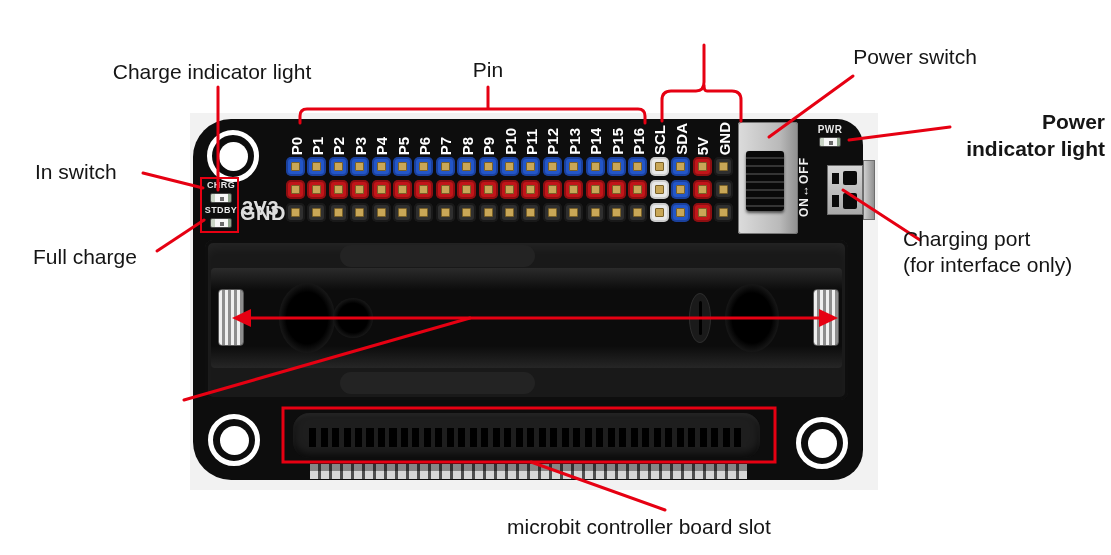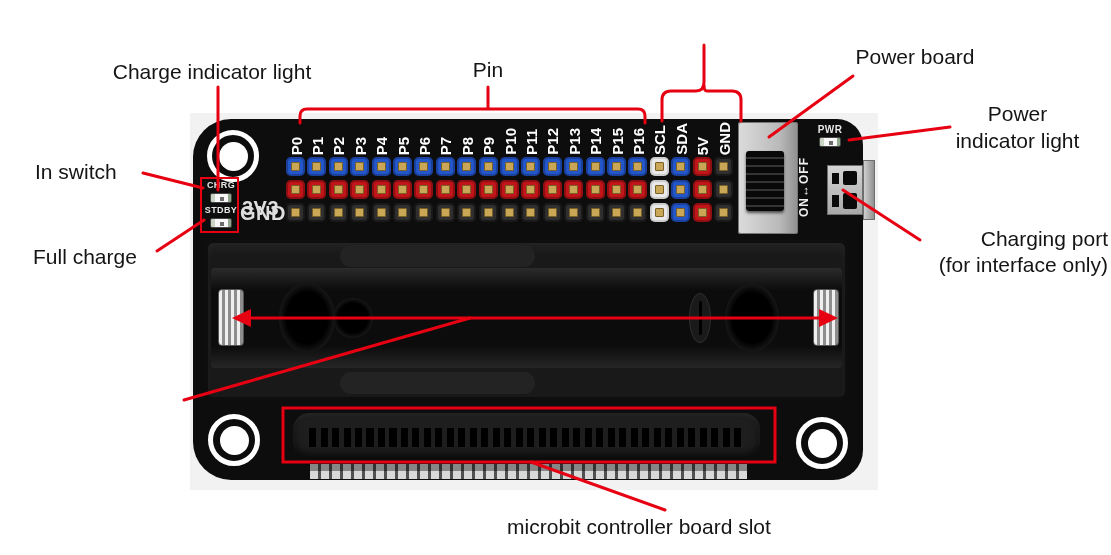--- a/index.html
+++ b/index.html
@@ -79,22 +79,22 @@
   .teeth{position:absolute;left:16px;top:15px;width:437px;height:19px;
        background:repeating-linear-gradient(90deg,#000 0 7px,#1e1e1e 7px 11.5px);}
   .edge-pins{position:absolute;left:117px;top:345px;width:437px;height:15px;
        background:linear-gradient(180deg,rgba(80,80,80,.55) 0 45%,rgba(255,255,255,.28) 45%),
                   repeating-linear-gradient(90deg,#c9c9c9 0 8px,#0d0d0d 8px 11px);}
   
   .lbl{position:absolute;font-size:21px;color:#151515;z-index:11;white-space:nowrap;}
   .lbl-i2c{left:520px;top:8px;width:340px;text-align:center;}
   .lbl-pin{left:438px;top:58px;width:100px;text-align:center;}
   .lbl-pswitch{left:825px;top:45px;width:180px;text-align:center;}
-  .lbl-pind{left:930px;top:100px;width:175px;text-align:center;line-height:27px;}
-  .lbl-chport{left:903px;top:226px;width:205px;text-align:right;line-height:26px;}
+  .lbl-pind{left:930px;top:108px;width:175px;text-align:right;line-height:27px;font-weight:bold;}
+  .lbl-chport{left:903px;top:226px;width:205px;text-align:left;line-height:26px;}
   .lbl-chind{left:97px;top:60px;width:230px;text-align:center;}
   .lbl-incharge{left:35px;top:160px;}
   .lbl-fullcharge{left:33px;top:245px;}
   .lbl-battery{left:18px;top:374px;width:170px;text-align:center;line-height:34px;}
   .lbl-slot{left:489px;top:515px;width:300px;text-align:center;}
   
   .ann{position:absolute;left:0;top:0;z-index:10;pointer-events:none;}
   .r{stroke:var(--annotation-red);stroke-width:3;fill:none;stroke-linecap:round;}
   .r2{stroke:var(--annotation-red);stroke-width:2;fill:none;}
   .rf{fill:var(--annotation-red);}
@@ -420,21 +420,21 @@
       </div>
 
       <div class="slot">
         <div class="teeth"></div>
       </div>
       <div class="edge-pins"></div>
     </div>
   </div>
 
   <div class="lbl lbl-pin">Pin</div>
-  <div class="lbl lbl-pswitch">Power board</div>
+  <div class="lbl lbl-pswitch">Power switch</div>
   <div class="lbl lbl-pind">
     <div>Power</div>
     <div>indicator light</div>
   </div>
   <div class="lbl lbl-chport">
     <div>Charging port</div>
     <div>(for interface only)</div>
   </div>
   <div class="lbl lbl-chind">Charge indicator light</div>
   <div class="lbl lbl-incharge">In switch</div>

